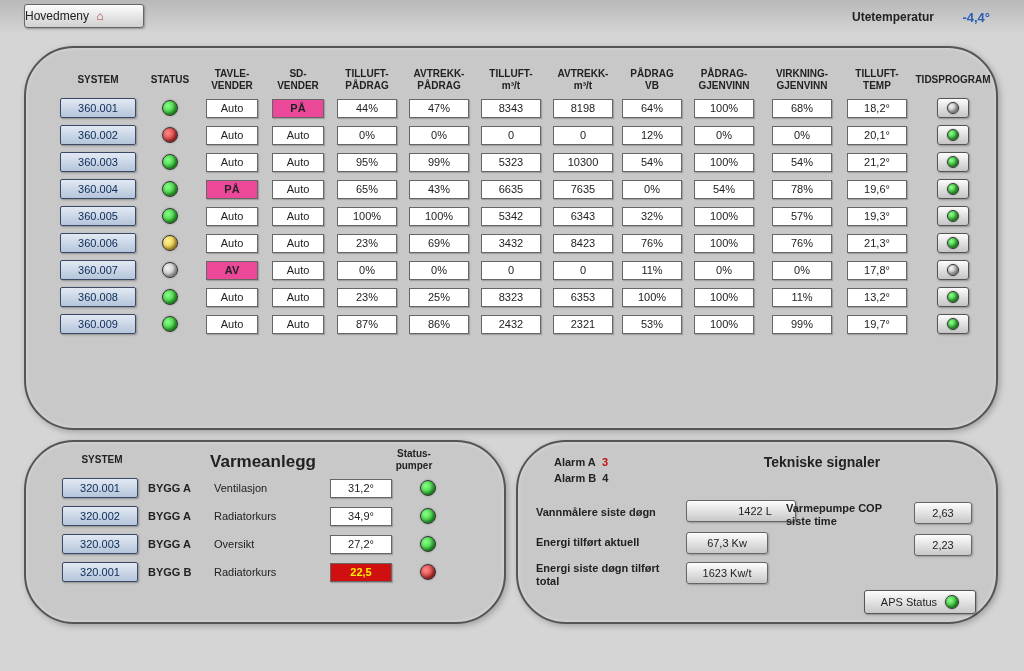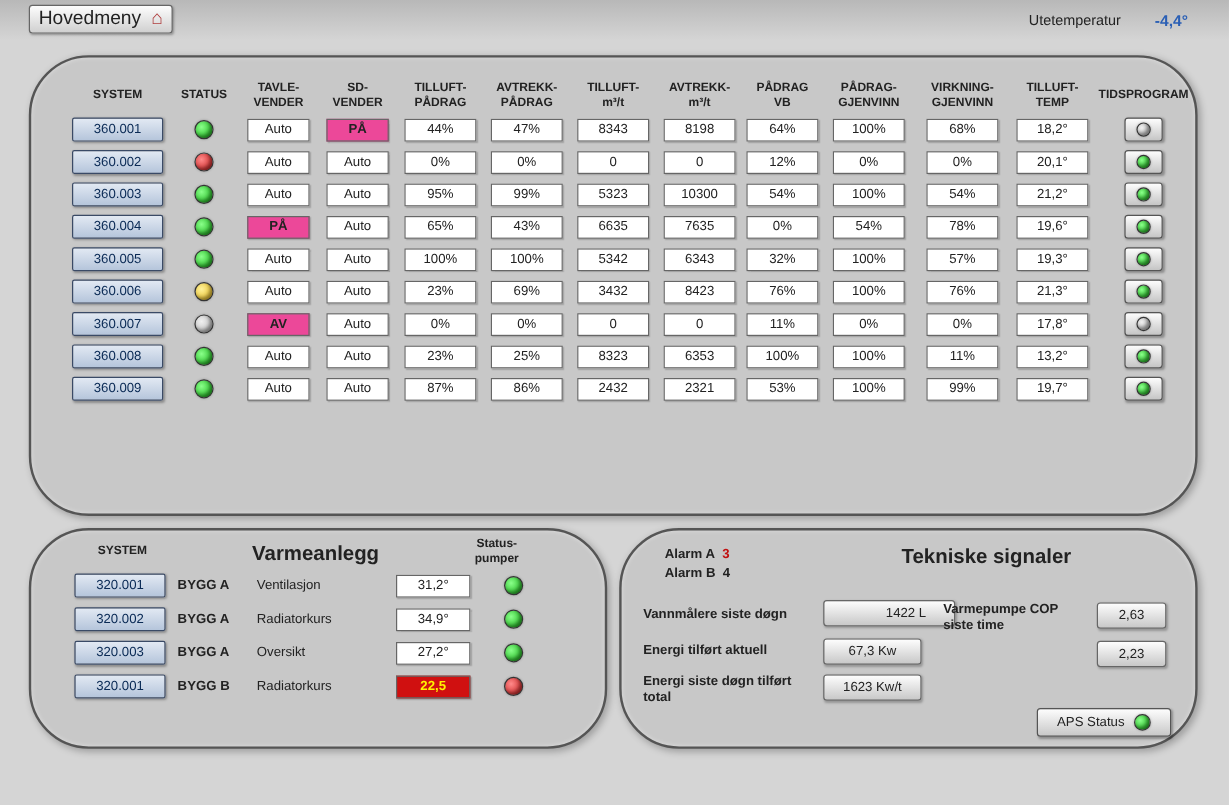--- a/index.html
+++ b/index.html
@@ -23,31 +23,31 @@
     font-weight: bold;
     color: #222;
   }
   .home-btn {
     position: absolute;
     left: 24px; top: 4px;
     width: 118px; height: 22px;
     background: linear-gradient(to bottom, #fdfdfd, #d0d0d0);
     border: 1px solid #666;
     border-radius: 3px;
-    font-size: 16px;
-    text-align: center;
+    font-size: 12px;
+    text-align: left;
     line-height: 22px;
     box-shadow: 1px 1px 2px rgba(0,0,0,0.3);
     cursor: pointer;
   }
   .home-btn .icon { margin-left: 4px; color: #b04040; }
   .outtemp-label {
     position: absolute;
     right: 90px; top: 10px;
-    font-size: 12px; font-weight: normal; margin-left: 32px;
+    font-size: 12px; font-weight: bold; margin-left: 32px;
   }
   .outtemp-val {
     position: absolute;
     right: 34px; top: 10px;
     font-size: 13px; font-weight: bold;
     color: #2a5fb5;
   }
 
   
   .panel {
@@ -162,21 +162,21 @@
     text-align: center;
     line-height: 17px;
     box-shadow: 1px 1px 1px rgba(0,0,0,0.2);
   }
   .h-field.alarm {
     background: #d01010; color: #fff200; font-weight: bold;
   }
 
   
   .tech-inner { position: relative; height: 100%; }
-  .tech-title-pos { position: absolute; left: 0; right: 0; top: 12px; text-align: center; font-size: 17px; font-weight: bold; }
+  .tech-title-pos { position: absolute; left: 0; right: 0; top: 12px; text-align: center; font-size: 14px; font-weight: bold; }
   .tp-row { position: absolute; font-size: 11px; font-weight: bold; }
   .g-field {
     width: 80px; height: 20px;
     background: linear-gradient(to bottom,#fdfdfd,#c8c8c8);
     border: 1px solid #666;
     border-radius: 3px;
     font-size: 11px;
     text-align: center;
     line-height: 20px;
     box-shadow: 1px 1px 2px rgba(0,0,0,0.25);

